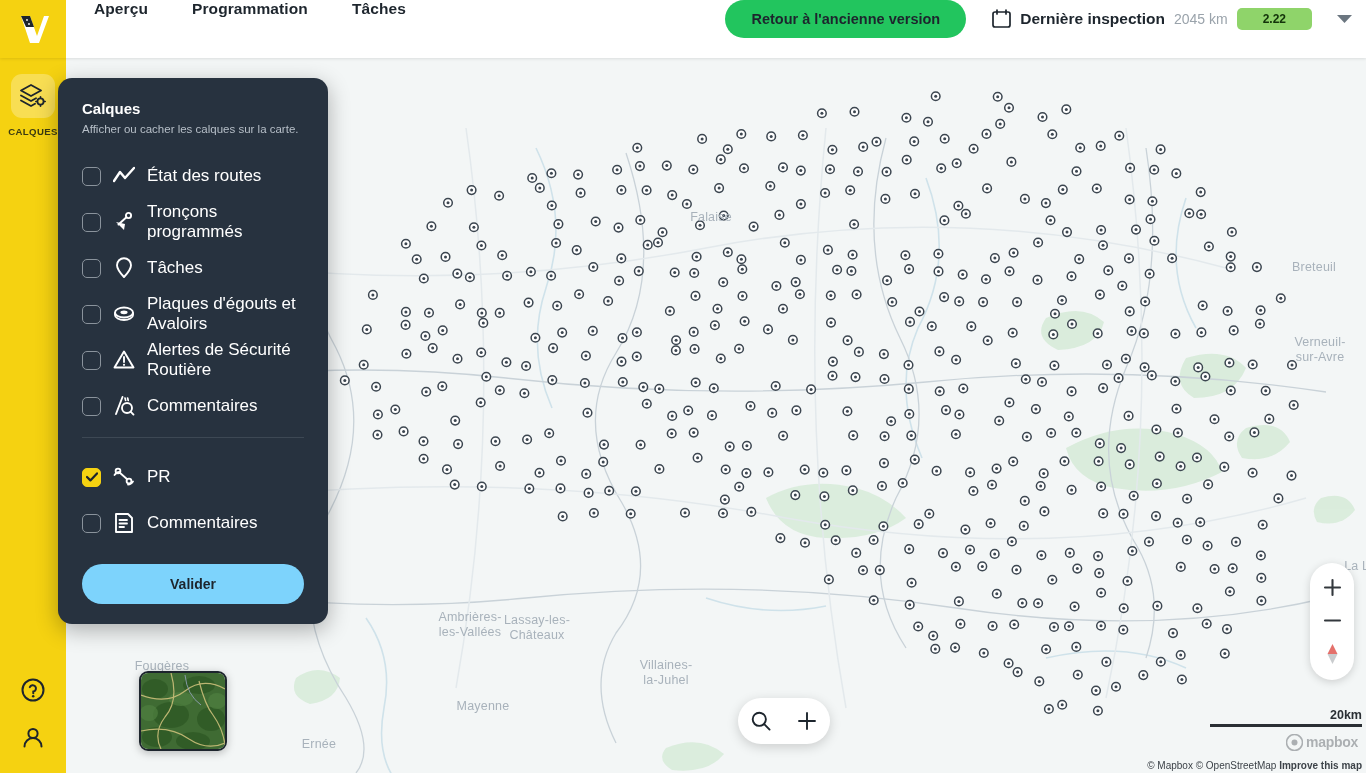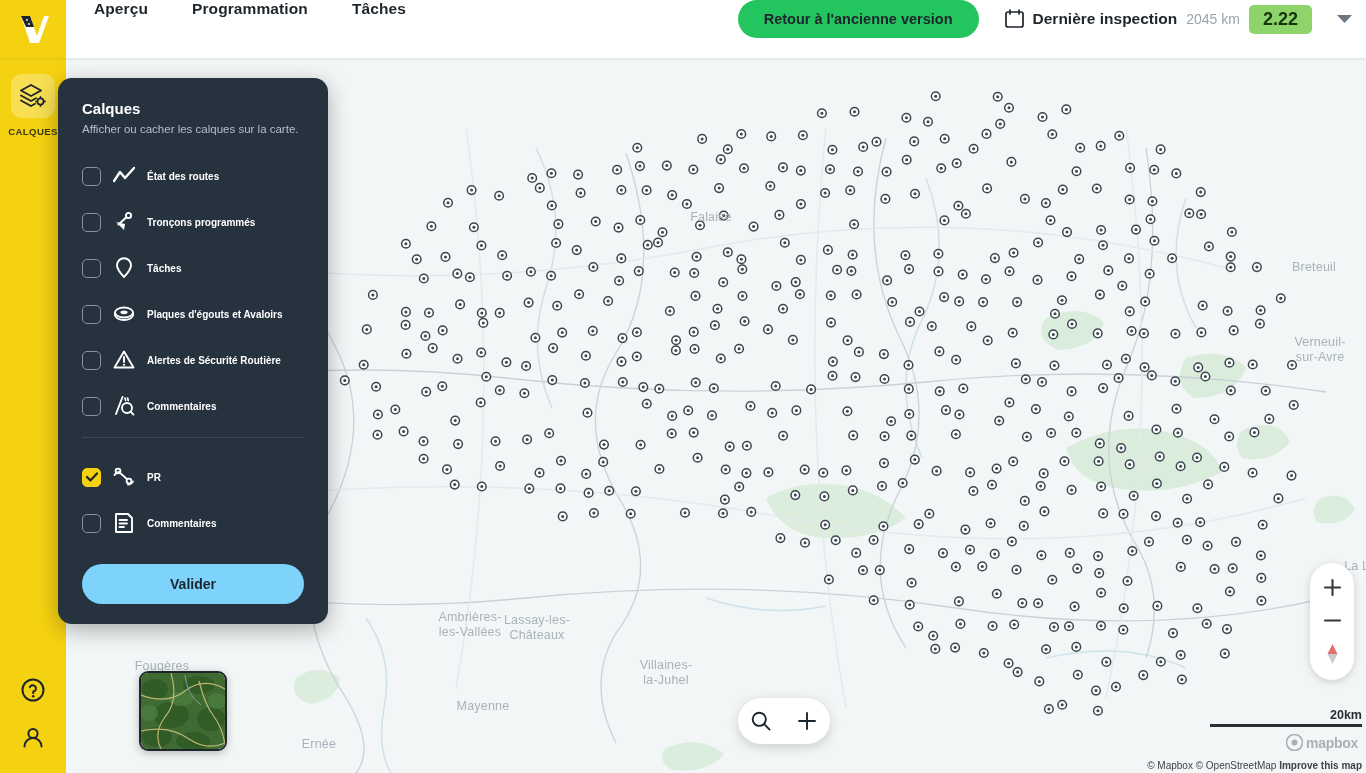--- a/index.html
+++ b/index.html
@@ -36,22 +36,22 @@
     font-family:"Liberation Sans", sans-serif;
     font-size:14.5px; font-weight:bold; color:#1d252d; cursor:pointer;
     white-space:nowrap;
   }
   #inspection-group {
     display:flex; align-items:center; gap:9px; margin-left:26px;
   }
   #inspection-label { font-size:15.5px; font-weight:bold; color:#1d252d; }
   #inspection-distance { font-size:14px; color:#9aa3ab; }
   #inspection-score {
-    background:#8fd46a; color:#14340a; font-weight:bold; font-size:18px;
-    border-radius:5px; padding:4px 14px;
+    background:#8fd46a; color:#14340a; font-weight:bold; font-size:12px;
+    border-radius:5px; padding:4px 26px;
   }
   #inspection-caret { margin-left:16px; cursor:pointer; }
 
   
   #sidebar {
     position:absolute; top:58px; left:0; width:66px; height:715px;
     background:#F5D211; z-index:35;
     display:flex; flex-direction:column; align-items:center;
   }
   #sidebar-layers { margin-top:16px; display:flex; flex-direction:column; align-items:center; cursor:pointer; }
@@ -93,21 +93,21 @@
   .layer-row {
     display:flex; align-items:center; gap:12px; height:46px; cursor:pointer;
   }
   .cbx {
     width:19px; height:19px; border-radius:5px; border:1.6px solid #8a939c;
     flex:0 0 19px; background:transparent;
     display:flex; align-items:center; justify-content:center;
   }
   .cbx.on { background:#F5D211; border-color:#F5D211; }
   .layer-ic { width:22px; flex:0 0 22px; display:flex; align-items:center; justify-content:center; }
-  .layer-name { color:#ffffff; font-size:10px;font-weight:bold; }
+  .layer-name { color:#ffffff; font-size:17px; }
   #panel-divider { height:1px; background:#3d4854; margin:8px 0 4px 0; }
   #validate-btn {
     margin-top:18px; width:100%; height:40px; border:none; border-radius:20px;
     background:#7dd3fc; color:#1d252d; font-weight:bold; font-size:14px;
     font-family:"Liberation Sans", sans-serif; cursor:pointer;
   }
 
   
   #sat-thumb {
     position:absolute; left:73px; bottom:22px; width:88px; height:80px;
@@ -140,21 +140,21 @@
 
   
   #scale-wrap {
     position:absolute; right:4px; bottom:46px; z-index:30;
     text-align:right; width:160px;
   }
   #scale-text { font-size:12.5px; font-weight:bold; color:#2a2f34; margin-bottom:2px; }
   #scale-bar { height:2.6px; background:#2a2f34; width:152px; margin-left:auto; }
   #mapbox-logo {
     position:absolute; right:8px; bottom:22px; z-index:30;
-    display:flex; align-items:center; gap:3px; opacity:.42; cursor:pointer;
+    display:flex; align-items:flex-start; gap:3px; opacity:.42; cursor:pointer;
   }
   #mapbox-word { font-size:14px; font-weight:bold; color:#4a4f55; letter-spacing:-0.3px; }
   #attrib {
     position:absolute; right:4px; bottom:2px; z-index:30;
     font-size:10px; color:#3d4349; white-space:nowrap;margin-left:24px;
   }
   #attrib .improve { font-weight:bold; cursor:pointer; }
 </style>
 </head>
 <body>

